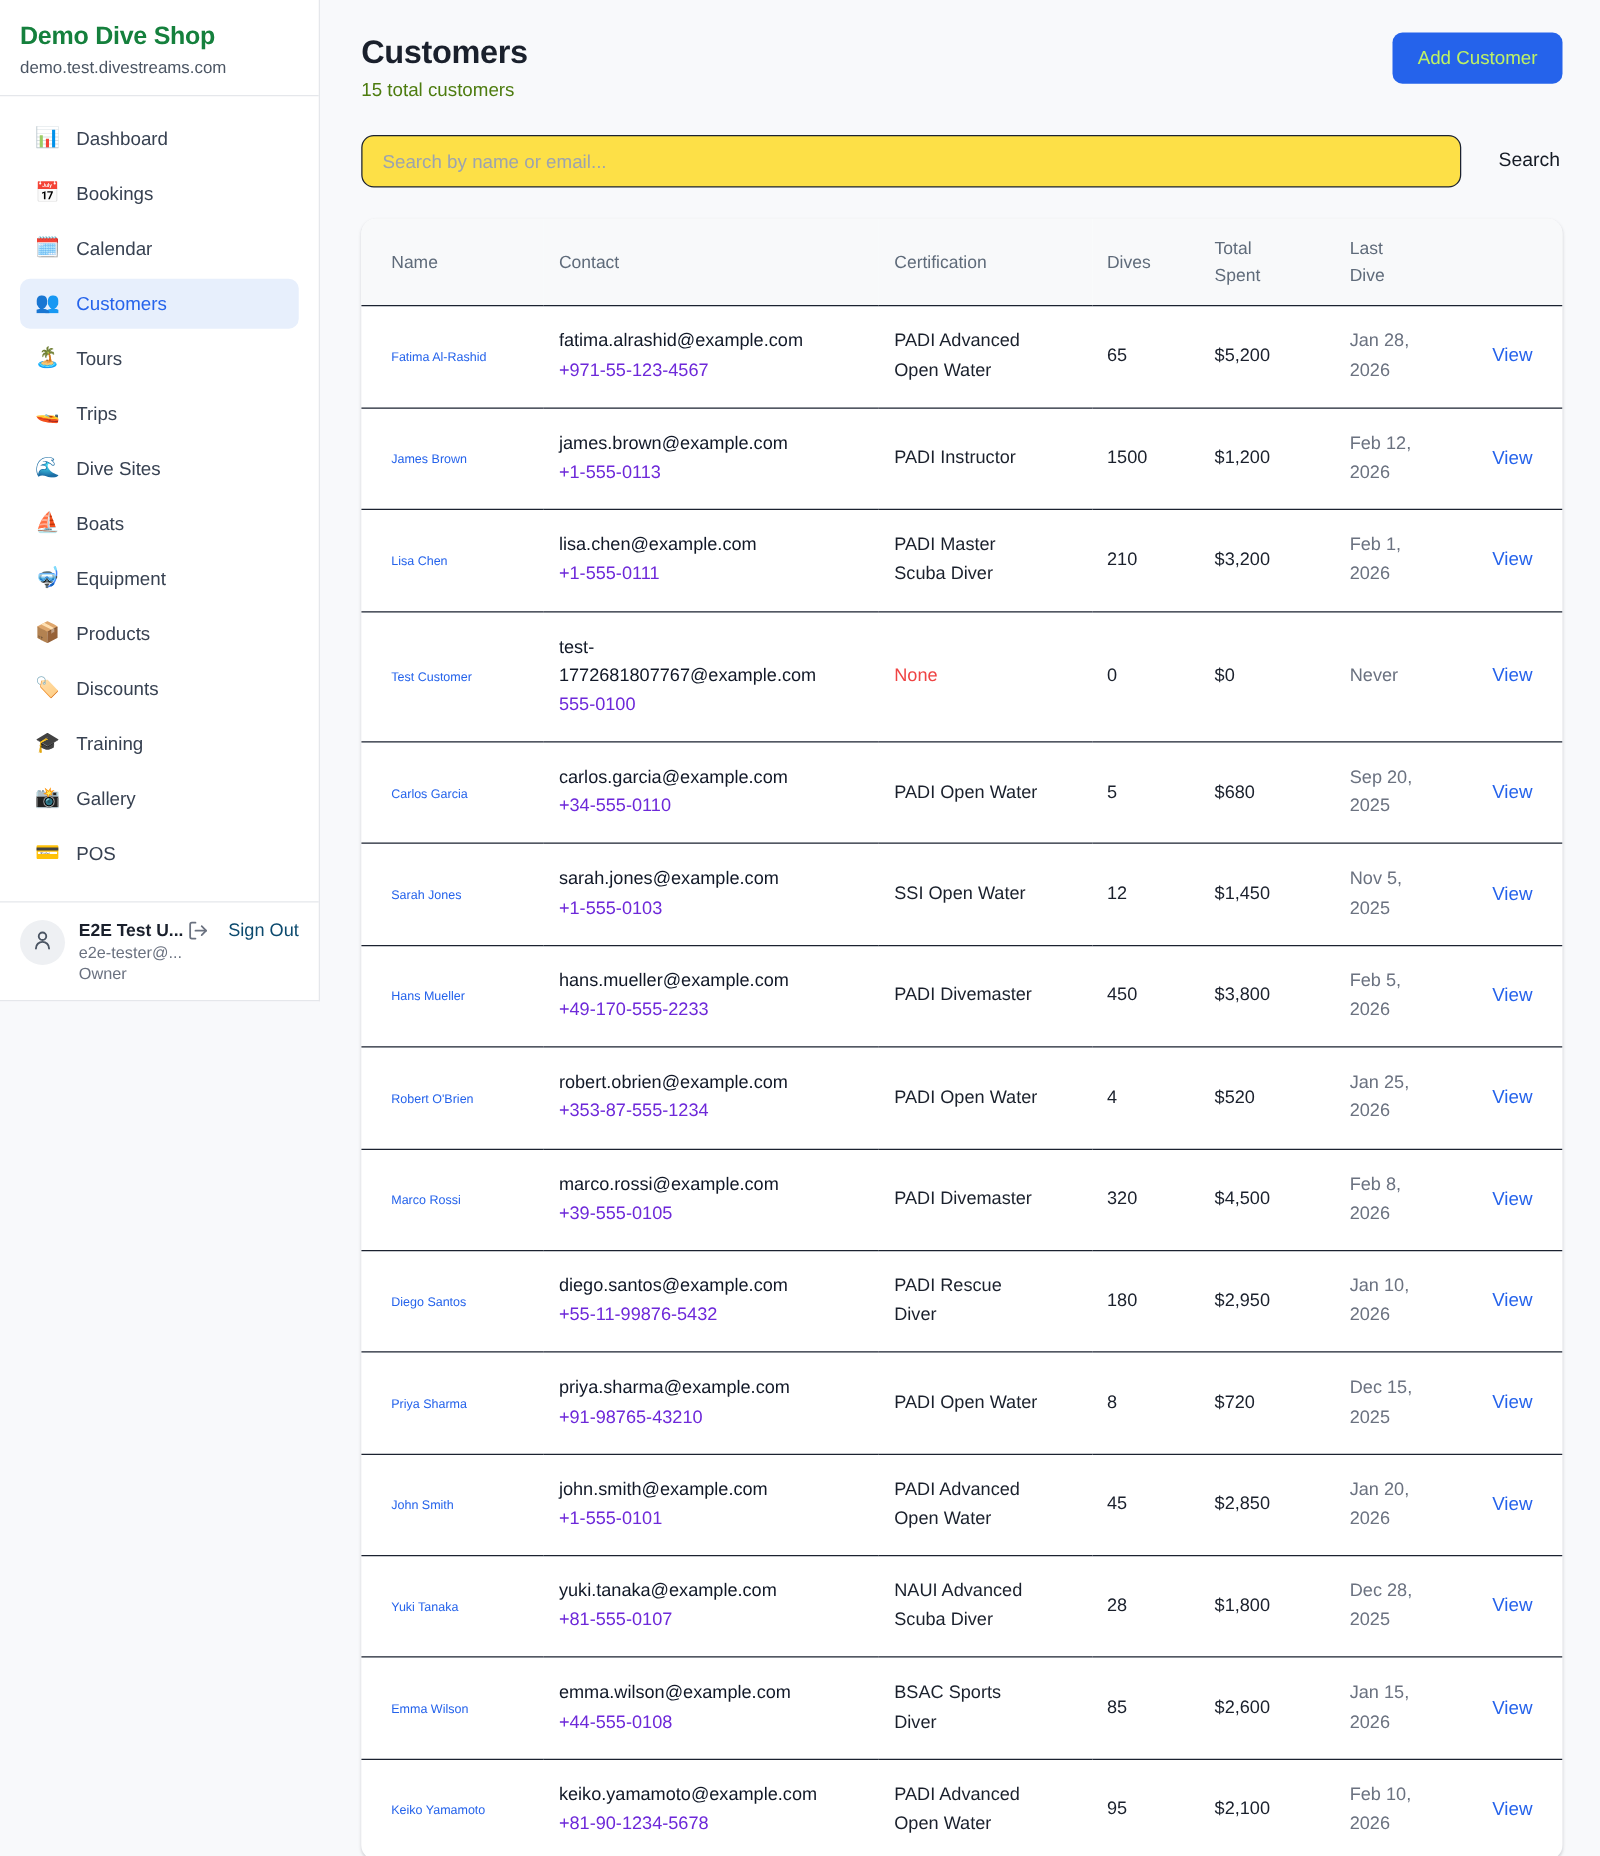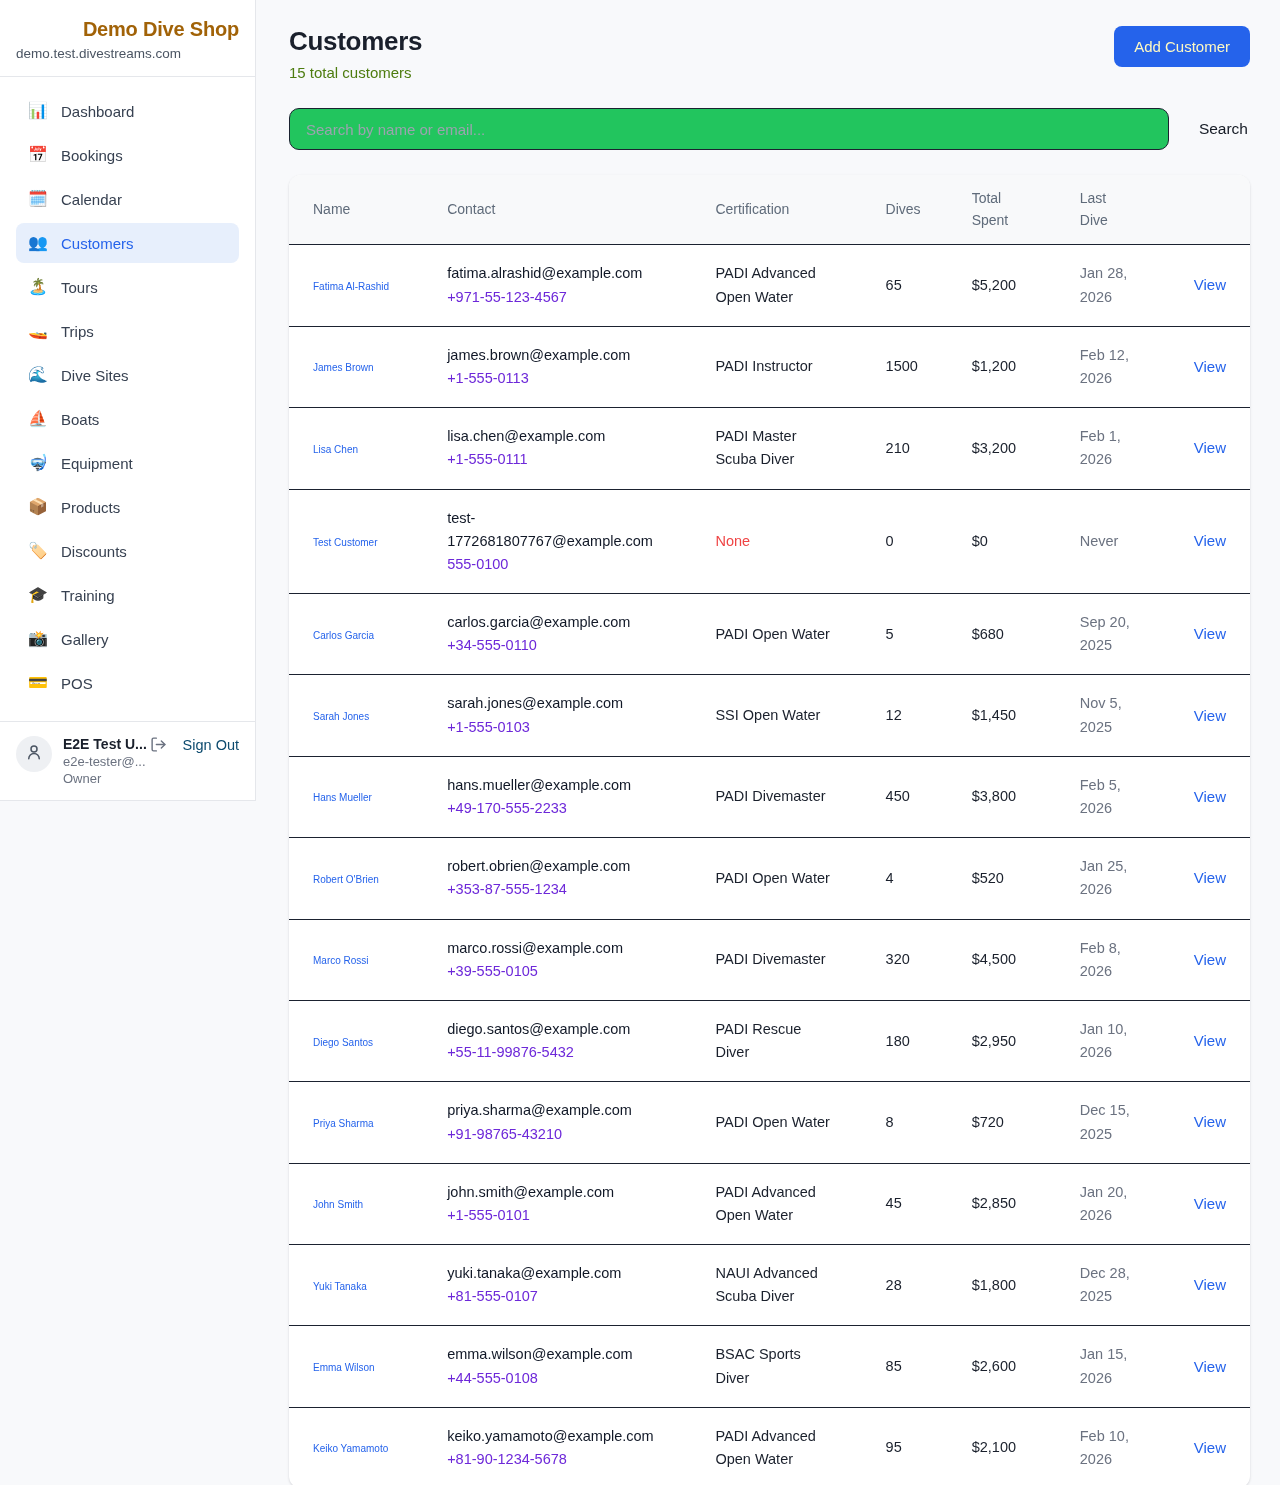--- a/index.html
+++ b/index.html
@@ -15,21 +15,21 @@
   
   .sidebar {
     position: absolute; left: 0; top: 0;
     width: 256px; height: 801px;
     background: #ffffff;
     border-right: 1px solid #e5e7eb;
     border-bottom: 1px solid #e5e7eb;
     display: flex; flex-direction: column;
   }
   .logo-block { padding: 18px 16px 15px 16px; border-bottom: 1px solid #e5e7eb; }
-  .shop-name { font-size: 20px; font-weight: 700; color: #a16207; letter-spacing: -0.2px; text-align: right; }
+  .shop-name { font-size: 20px; font-weight: 700; color: #15803d; letter-spacing: -0.2px; }
   .shop-domain { margin-top: 5px; font-size: 13.5px; color: #4b5563; }
 
   .nav { padding: 14px 16px 8px 16px; flex: 1 1 auto; }
   .nav-item {
     display: flex; align-items: center; gap: 13px;
     height: 40px; margin-bottom: 4px;
     padding: 0 12px; border-radius: 8px;
     font-size: 15px; color: #374151;
     cursor: pointer;
   }
@@ -56,32 +56,32 @@
     font-family: inherit; font-size: 14.5px; color: #0c4a6e;
     flex: 0 0 auto; padding: 0;
   }
 
   
   .main { margin-left: 257px; padding: 26px 30px 30px 32px; }
   .header-row { display: flex; align-items: flex-start; justify-content: space-between; }
   .page-title { font-size: 26px; font-weight: 700; color: #1a202c; letter-spacing: -0.3px; }
   .page-subtitle { margin-top: 7px; font-size: 15px; color: #4d7c0f; }
   .add-customer-btn {
-    background: #2563eb; color: #fef9c3;
+    background: #2563eb; color: #bef264;
     border: none; border-radius: 8px;
     padding: 12px 20px; font-size: 15px; font-weight: 500;
     font-family: inherit; cursor: pointer;
   }
 
   .search-row { display: flex; align-items: center; margin-top: 27px; }
   .search-input {
     flex: 1 1 auto; height: 42px;
     border: 1px solid #1b2230; border-radius: 10px;
     padding: 0 16px; font-size: 15px; font-family: inherit;
-    color: #1a202c; background: #22c55e; outline: none;
+    color: #1a202c; background: #fde047; outline: none;
   }
   .search-input::placeholder { color: #9ca3af; }
   .search-btn {
     background: none; border: none; cursor: pointer;
     font-family: inherit; font-size: 15.5px; color: #141a24;
     margin-left: 28px; padding: 6px 2px;
   }
 
   
   .table-card {

